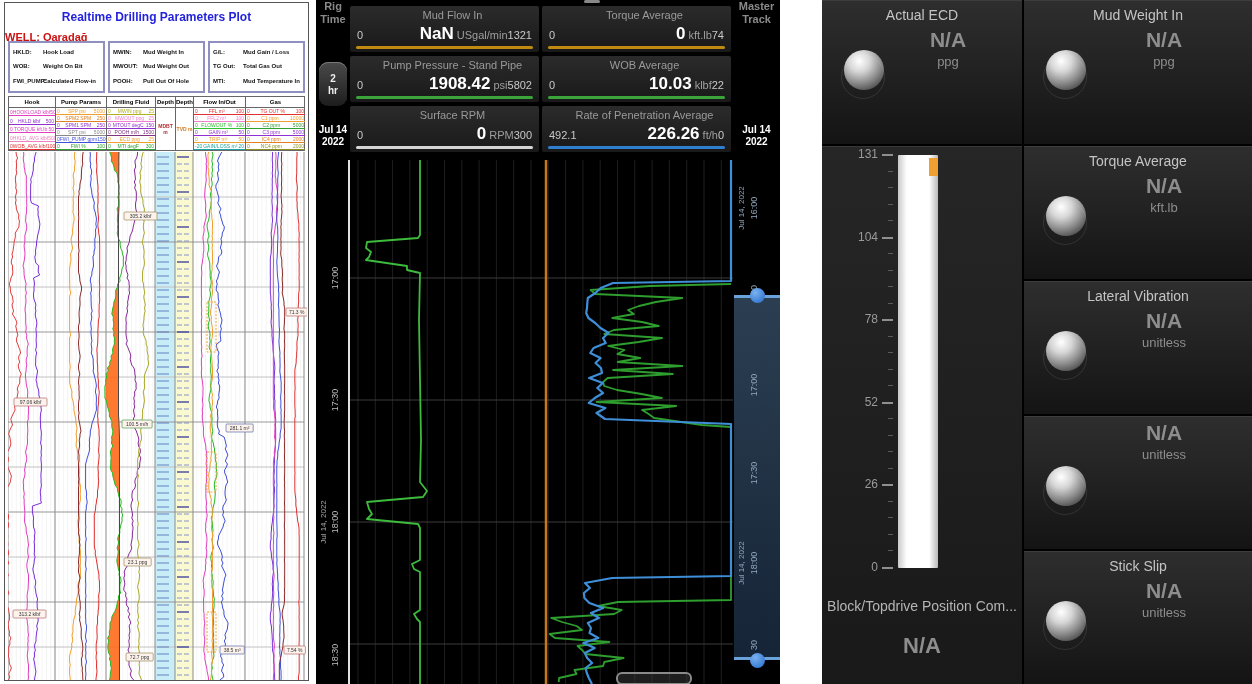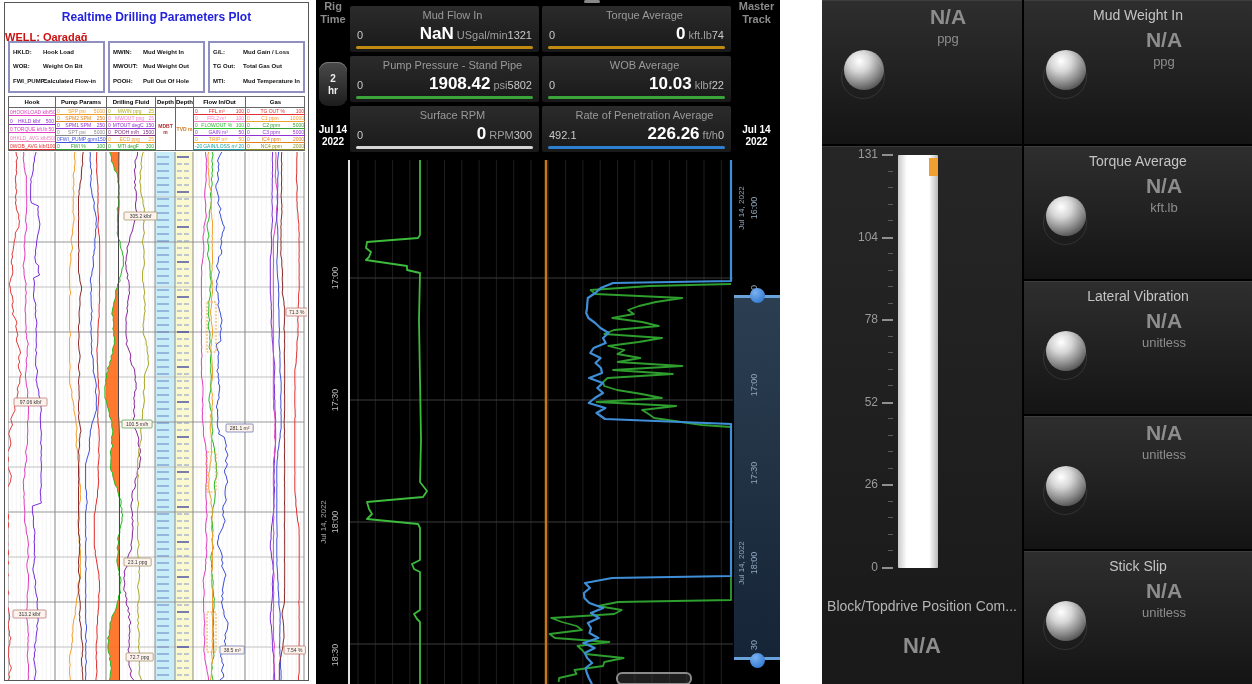--- a/index.html
+++ b/index.html
@@ -762,20 +762,21 @@
       <span class="vlabel mlabel" style="left: 21px; top: 489px;">30</span>
       <div class="master-handle" style="top: 132px;"></div>
       <div class="master-handle" style="top: 497px;"></div>
     </div>
   <div id="mp-scrollbar"></div>
 </div>
 
 <div class="panel" id="right-panel">
   <div id="rp-left-col">
     <div class="card" id="card-slot-0" style="flex:0 0 144px;">
+        <div class="card-title">Actual ECD</div>
         <div class="card-value">N/A</div>
         <div class="card-unit">ppg</div>
         <div class="orb"></div>
       </div>
     <div id="rp-gauge">
       <div id="rp-ticks">
           <div class="tick-major" style="top: 8px;"></div>
           <div class="tick-label" style="top: 1px;">131</div>
           <div class="tick-minor" style="top: 24.52px;"></div>
           <div class="tick-minor" style="top: 41.04px;"></div>

